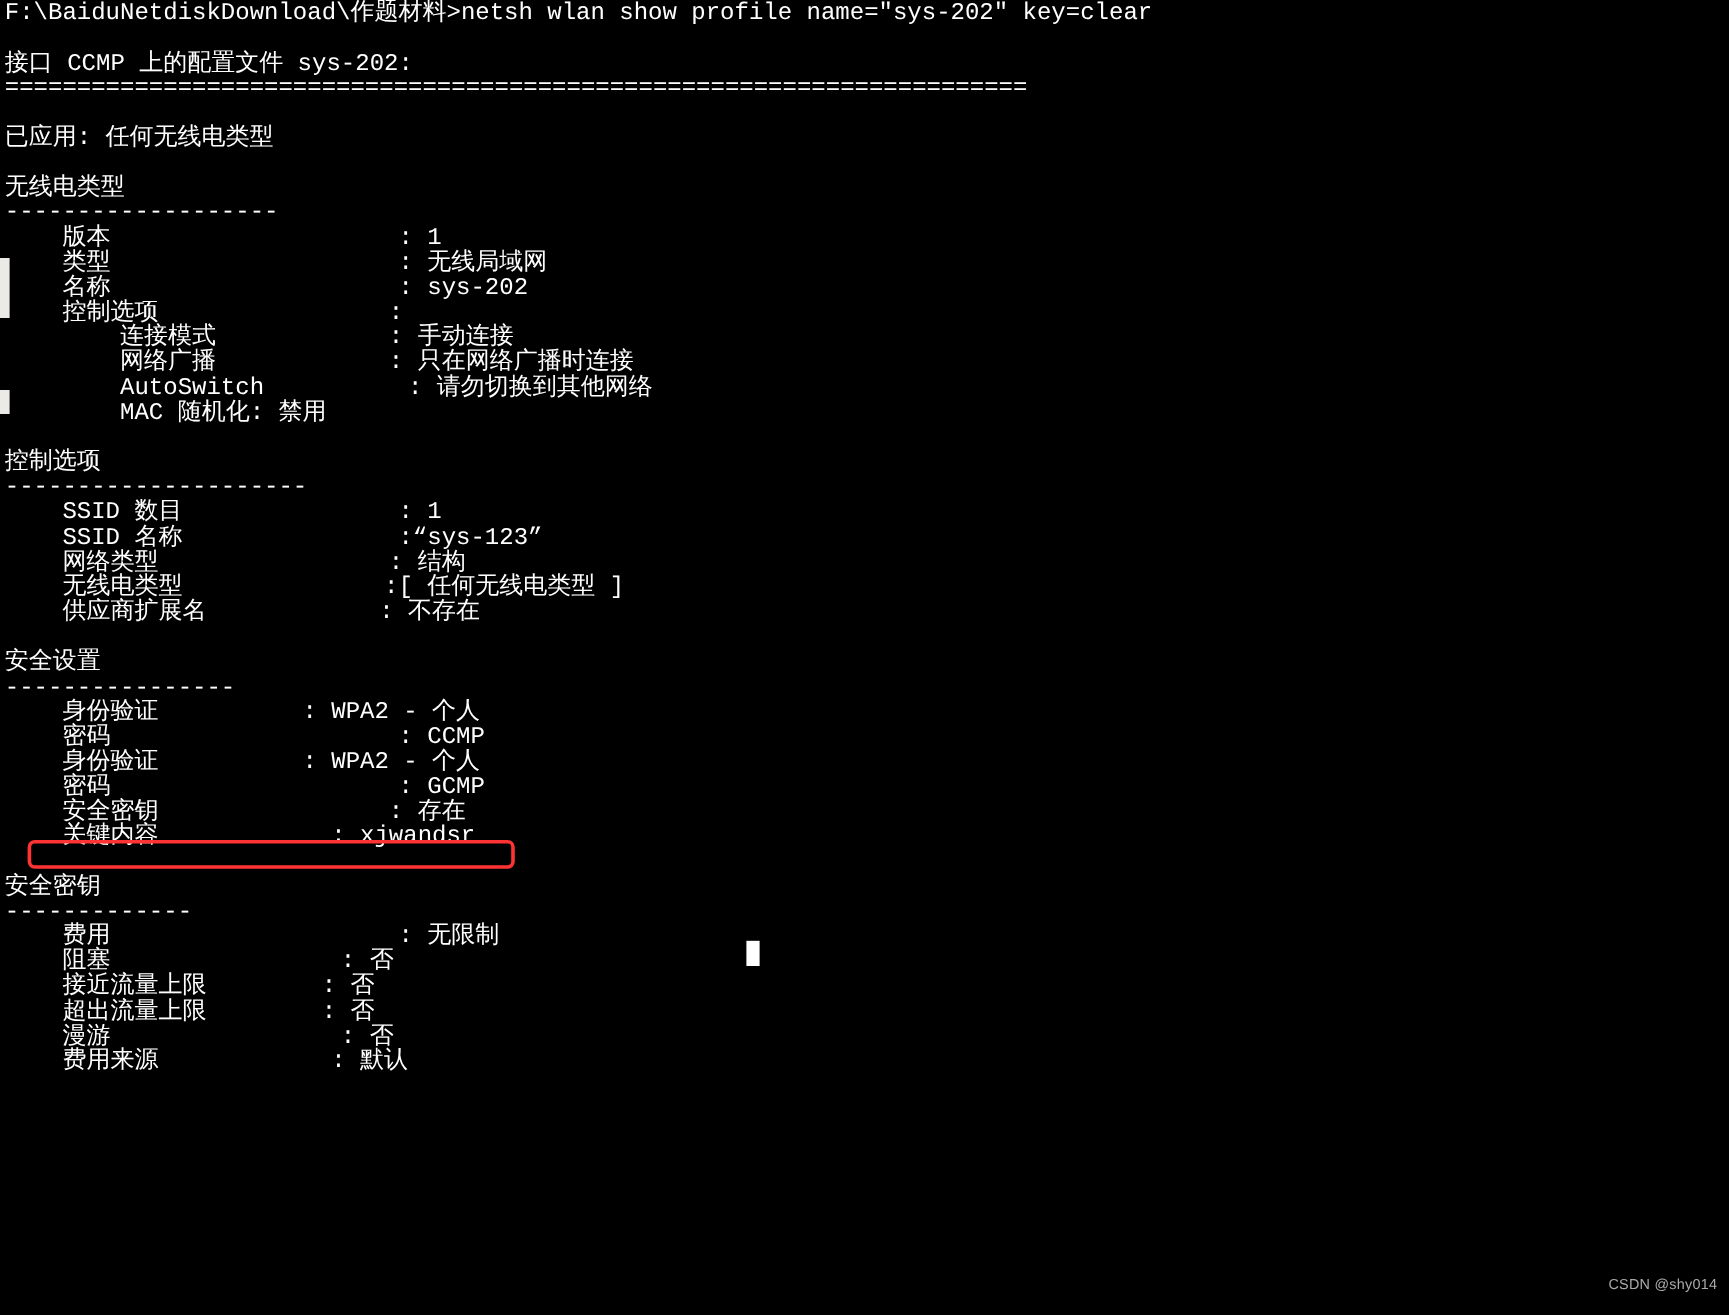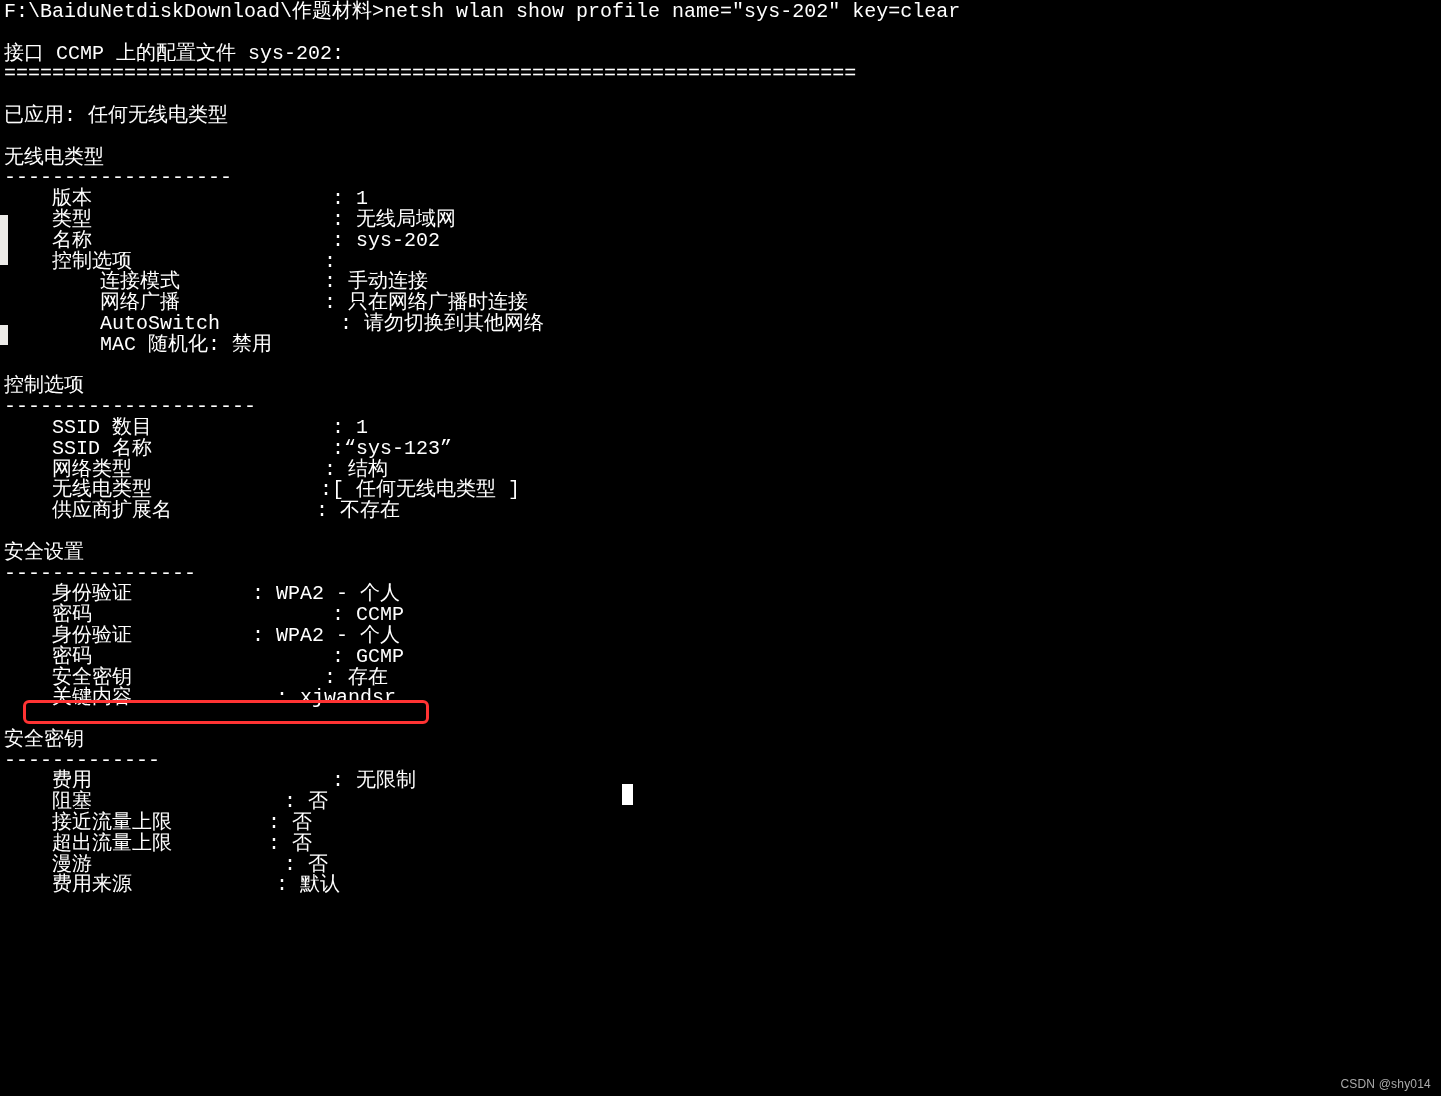--- a/index.html
+++ b/index.html
@@ -26,21 +26,21 @@
     pointer-events: none;
     box-sizing: border-box;
   }
   .cursor {
     position: absolute;
     background: #ffffff;
   }
   .watermark {
     position: absolute;
     right: 10px;
-    bottom: 6px;
+    bottom: 20px;
     font-family: Arial, sans-serif;
     font-size: 12px;
     color: #aaaaaa;
     letter-spacing: 0.2px;
   }
   
   .left-artifact {
     position: absolute;
     left: 0;
     background: #eceae7;

